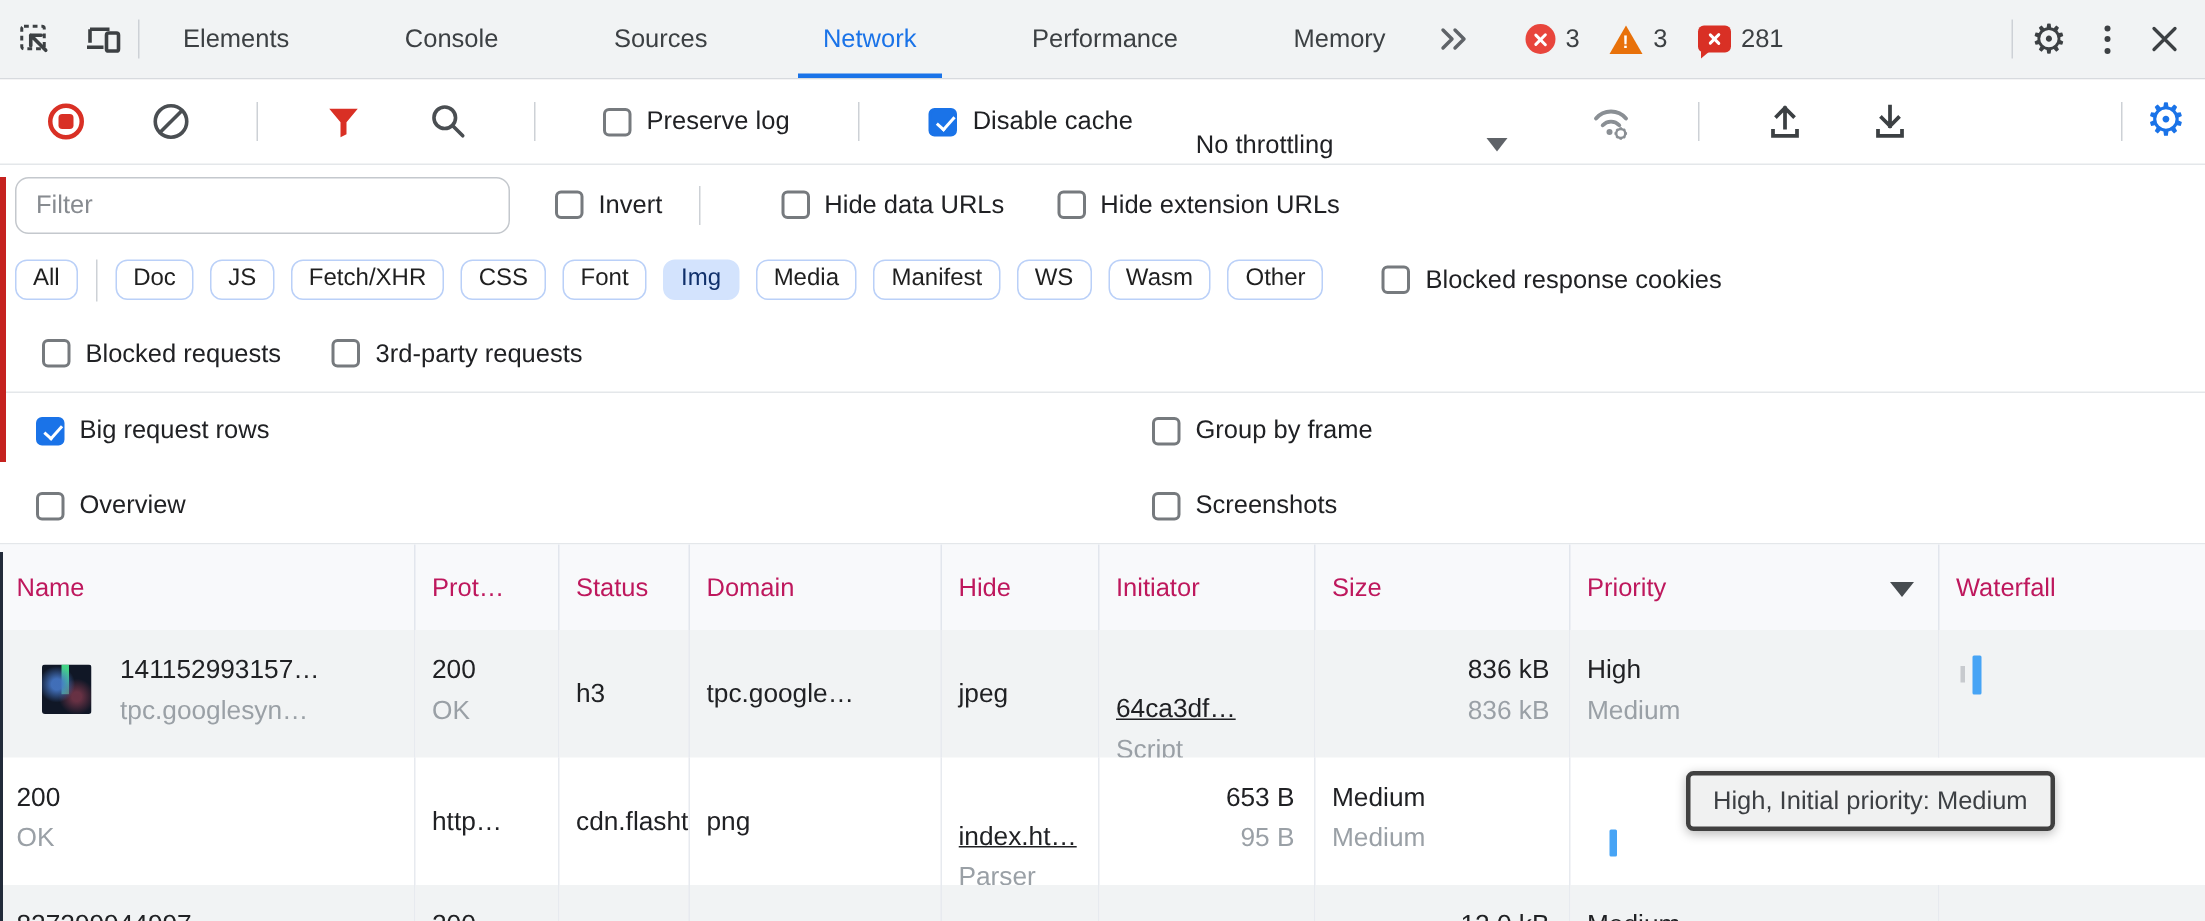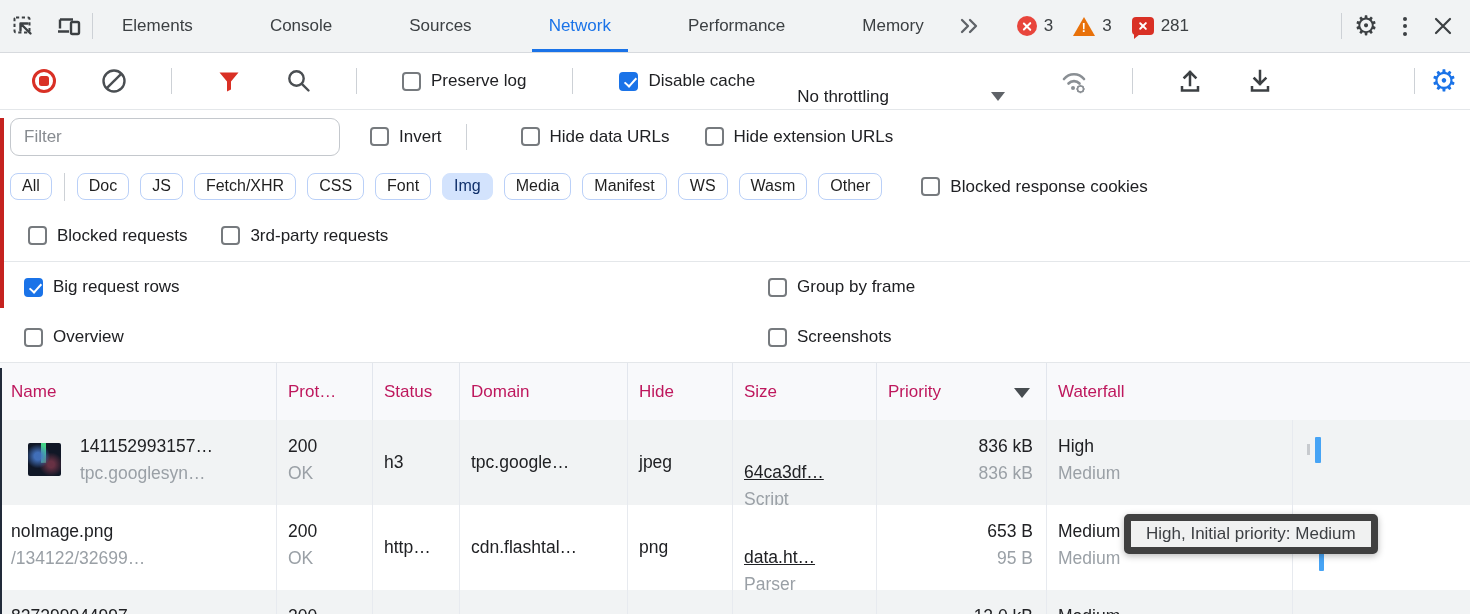--- a/index.html
+++ b/index.html
@@ -99,21 +99,21 @@
   .name-cell .name-text { min-width:0; }
   .name-indent { padding-left:80px; }
   .link { text-decoration:underline; cursor:pointer;margin-top:26px; }
   .wf-tick { position:absolute; background:#c7cace; width:3px; height:11px; left:14px; top:24px; }
   .wf-bar { position:absolute; background:#47a4f5; border-radius:1px; }
   .ellip { white-space:nowrap; overflow:hidden; }
 
   
   .red-edge { position:absolute; left:0; top:118px; width:4px; height:190px; background:#c5221f; z-index:20; }
   .dark-edge { position:absolute; left:0; top:368px; width:2px; height:246px; background:#222b3a; z-index:20; }
-  .tooltip { position:absolute; left:1124px; top:514px; height:40px; background:#f0f1f1; border:7px solid #404040;
+  .tooltip { position:absolute; left:1124px; top:514px; height:40px; background:#f0f1f1; border:3px solid #404040;
      border-radius:5px; box-shadow:0 2px 7px rgba(0,0,0,.28); display:flex; align-items:center; padding:0 15px;
      font-size:17px; color:#3c3f43; z-index:30; white-space:nowrap; }
   svg { display:block; }
 </style>
 </head>
 <body>
 
 <div class="devtools">
 
   <div class="tabbar">
@@ -321,20 +321,21 @@
       </label>
     </div>
   </div>
 
   <div class="thead grid-cols">
     <div class="th">Name</div>
     <div class="th">Prot…</div>
     <div class="th">Status</div>
     <div class="th">Domain</div>
     <div class="th">Hide</div>
+    <div class="th">Initiator</div>
     <div class="th">Size</div>
     <div class="th">
       <span>Priority</span>
       <span class="sort-caret"></span>
     </div>
     <div class="th">Waterfall</div>
   </div>
 
   <div class="trow shaded grid-cols">
     <div class="td name-cell">
@@ -369,39 +370,35 @@
       <div>High</div>
       <div class="sub">Medium</div>
     </div>
     <div class="td">
       <span class="wf-tick"></span>
       <span class="wf-bar" style="left:22px; top:17px; width:6px; height:26px;"></span>
     </div>
   </div>
 
   <div class="trow grid-cols">
-    <div class="td two name-indent">
-      <div class="ellip">noImage.png</div>
-      <div class="ellip sub">/134122/32699…</div>
-    </div>
     <div class="td two">
       <div>200</div>
       <div class="sub">OK</div>
     </div>
     <div class="td mid">
         <span class="ellip">http…</span>
       </div>
     <div class="td mid">
         <span class="ellip">cdn.flashtal…</span>
       </div>
     <div class="td mid">
         <span>png</span>
       </div>
     <div class="td two">
-      <div class="link ellip">data.ht…</div>
+      <div class="link ellip">index.ht…</div>
       <div class="sub">Parser</div>
     </div>
     <div class="td two num">
       <div>653 B</div>
       <div class="sub">95 B</div>
     </div>
     <div class="td two">
       <div>Medium</div>
       <div class="sub">Medium</div>
     </div>

